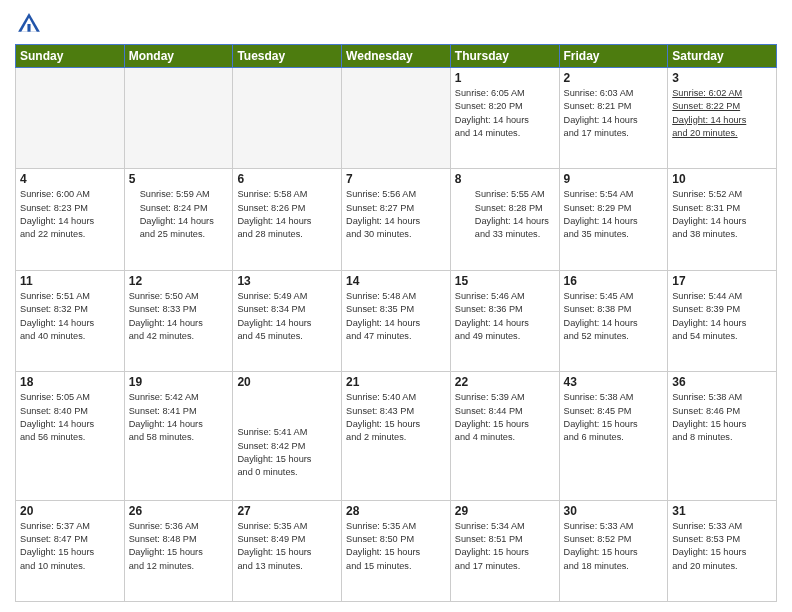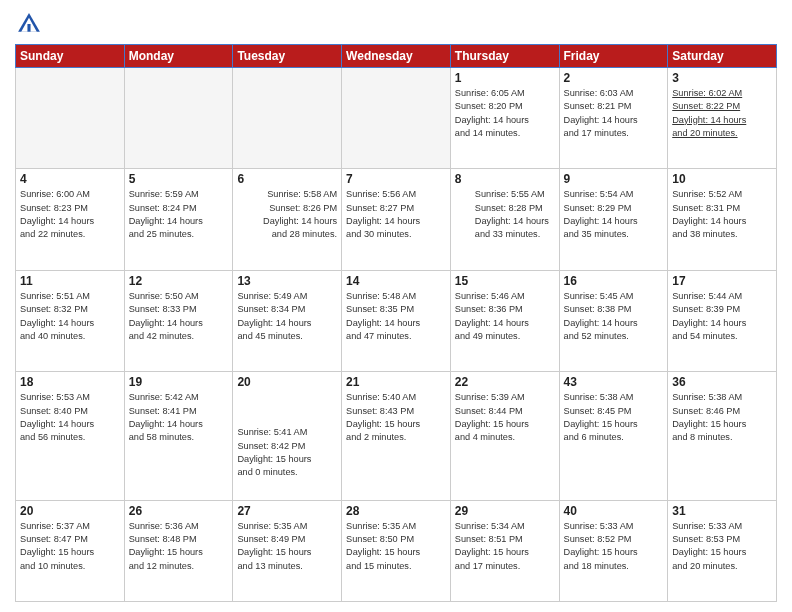--- a/index.html
+++ b/index.html
@@ -62,21 +62,21 @@
       margin-top: 2px;
     }
     .calendar {
       flex: 1;
       border: 1px solid #ccc;
       border-collapse: collapse;
       width: 100%;
       table-layout: fixed;
     }
     .calendar th {
-      background: #b91c1c;
+      background: #4d7c0f;
       color: #fff;
       font-size: 12px;
       font-weight: bold;
       padding: 4px 4px;
       border: 1px solid #4477cc;
       text-align: left;
     }
     .calendar td {
       border: 1px solid #ccc;
       vertical-align: top;
@@ -166,28 +166,28 @@
         <tr>
           <td>
             <span class="day-number">4</span>
             <div class="day-info" style="white-space: pre-line;">Sunrise: 6:00 AM
 Sunset: 8:23 PM
 Daylight: 14 hours
 and 22 minutes.</div>
           </td>
           <td>
             <span class="day-number">5</span>
-            <div class="day-info" style="white-space: pre-line;">Sunrise: 5:59 AM
+            <div class="day-info" style="white-space: pre-line; margin-left: 11px;">Sunrise: 5:59 AM
 Sunset: 8:24 PM
 Daylight: 14 hours
 and 25 minutes.</div>
           </td>
           <td>
             <span class="day-number">6</span>
-            <div class="day-info" style="white-space: pre-line; text-align: right;">Sunrise: 5:58 AM
+            <div class="day-info" style="white-space: pre-line;">Sunrise: 5:58 AM
 Sunset: 8:26 PM
 Daylight: 14 hours
 and 28 minutes.</div>
           </td>
           <td>
             <span class="day-number">7</span>
             <div class="day-info" style="white-space: pre-line;">Sunrise: 5:56 AM
 Sunset: 8:27 PM
 Daylight: 14 hours
 and 30 minutes.</div>
@@ -261,21 +261,21 @@
             <span class="day-number">17</span>
             <div class="day-info" style="white-space: pre-line;">Sunrise: 5:44 AM
 Sunset: 8:39 PM
 Daylight: 14 hours
 and 54 minutes.</div>
           </td>
         </tr>
         <tr>
           <td>
             <span class="day-number">18</span>
-            <div class="day-info" style="white-space: pre-line;">Sunrise: 5:53 AM
+            <div class="day-info" style="white-space: pre-line;">Sunrise: 5:05 AM
 Sunset: 8:40 PM
 Daylight: 14 hours
 and 56 minutes.</div>
           </td>
           <td>
             <span class="day-number">19</span>
             <div class="day-info" style="white-space: pre-line;">Sunrise: 5:42 AM
 Sunset: 8:41 PM
 Daylight: 14 hours
 and 58 minutes.</div>
@@ -346,21 +346,21 @@
 and 15 minutes.</div>
           </td>
           <td>
             <span class="day-number">29</span>
             <div class="day-info" style="white-space: pre-line;">Sunrise: 5:34 AM
 Sunset: 8:51 PM
 Daylight: 15 hours
 and 17 minutes.</div>
           </td>
           <td>
-            <span class="day-number">40</span>
+            <span class="day-number">30</span>
             <div class="day-info" style="white-space: pre-line;">Sunrise: 5:33 AM
 Sunset: 8:52 PM
 Daylight: 15 hours
 and 18 minutes.</div>
           </td>
           <td>
             <span class="day-number">31</span>
             <div class="day-info" style="white-space: pre-line;">Sunrise: 5:33 AM
 Sunset: 8:53 PM
 Daylight: 15 hours

